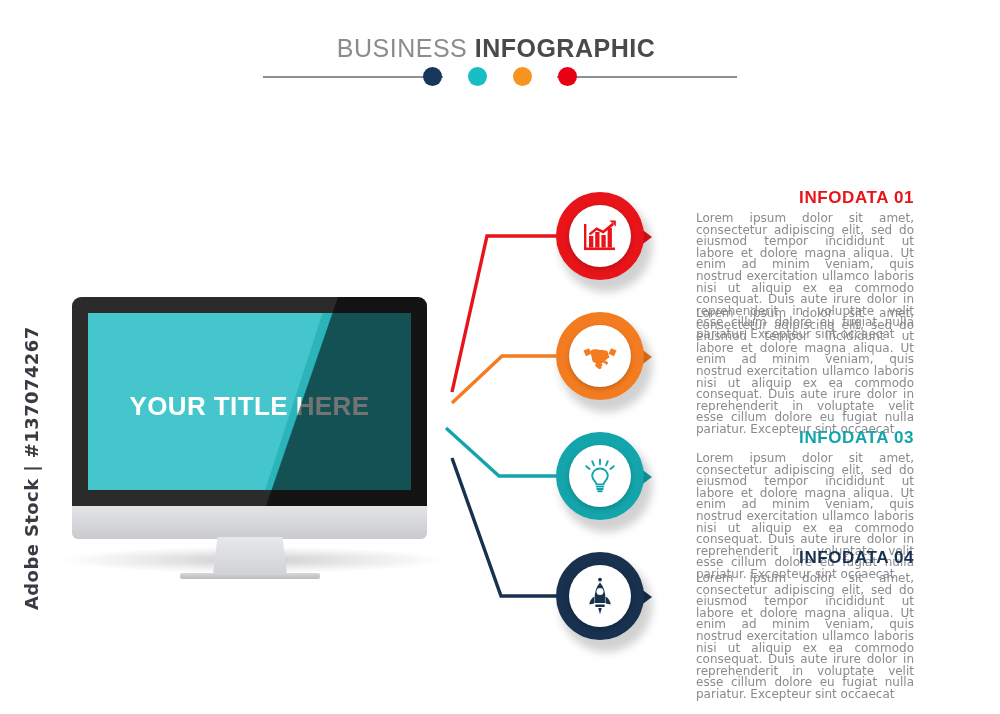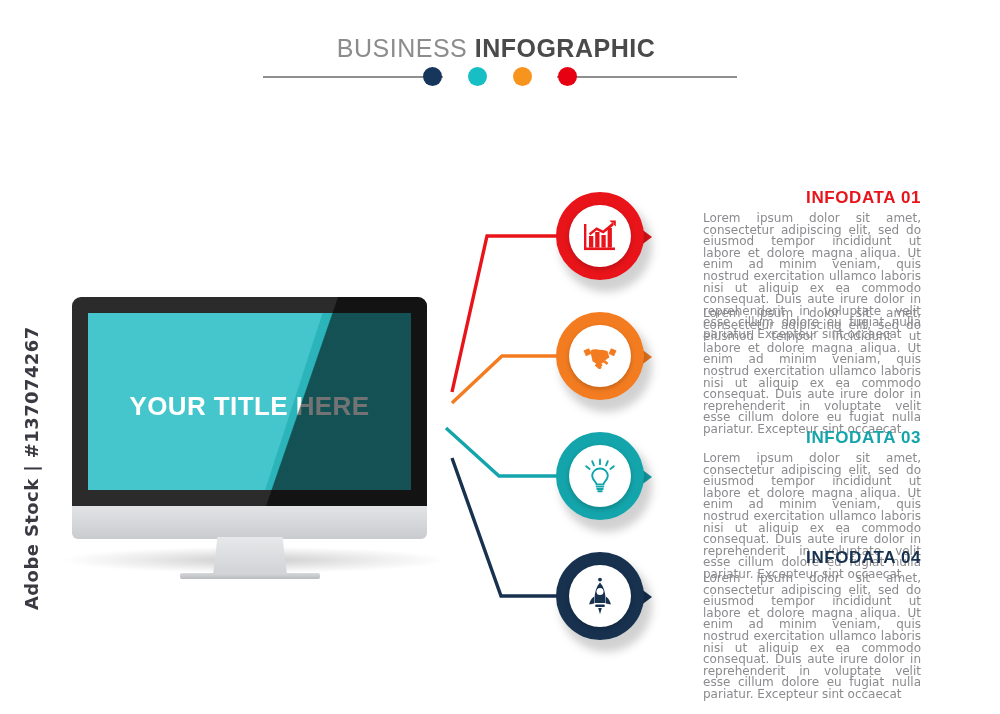--- a/index.html
+++ b/index.html
@@ -117,21 +117,21 @@
   .pointer{
     position:absolute;left:76px;top:30px;width:0;height:0;
     border-top:15px solid transparent;
     border-bottom:15px solid transparent;
     border-left:20px solid #000;
   }
   .icon-wrap{
     position:absolute;left:13px;top:13px;width:62px;height:62px;
     display:flex;align-items:center;justify-content:center;
   }
-  .txt{position:absolute;left:140px;top:-4px;width:218px;margin-left:7px;}
+  .txt{position:absolute;left:140px;top:-4px;width:218px;}
   .txt h3{
     margin:0 0 5px 0;
     font-family:"Liberation Sans Narrow","Liberation Sans",sans-serif;
     font-size:17px;font-weight:700;letter-spacing:.6px;
     text-align:right;white-space:nowrap;
   }
   .txt p{
     margin:0;font-size:12px;line-height:11.6px;color:#8b8b8f;
     text-align:justify;font-family:"DejaVu Sans",sans-serif;
   }

